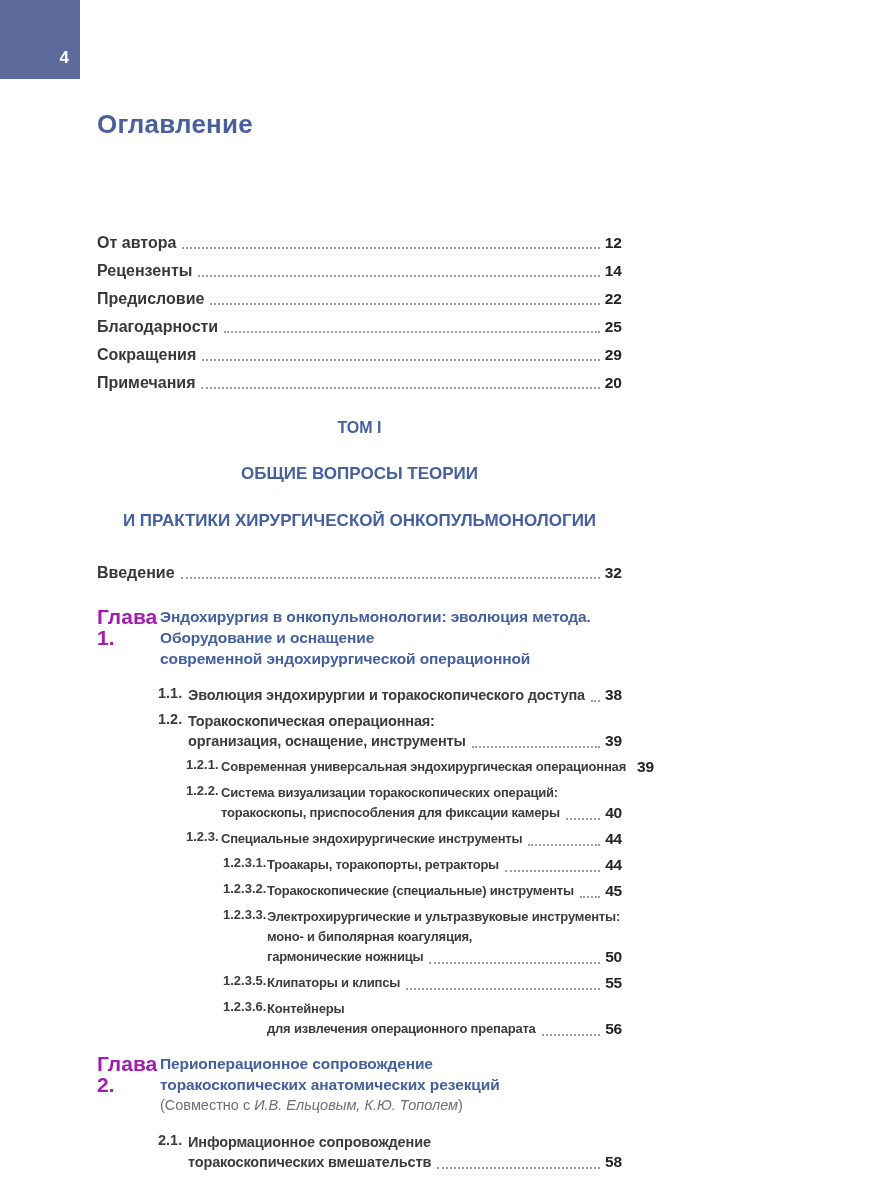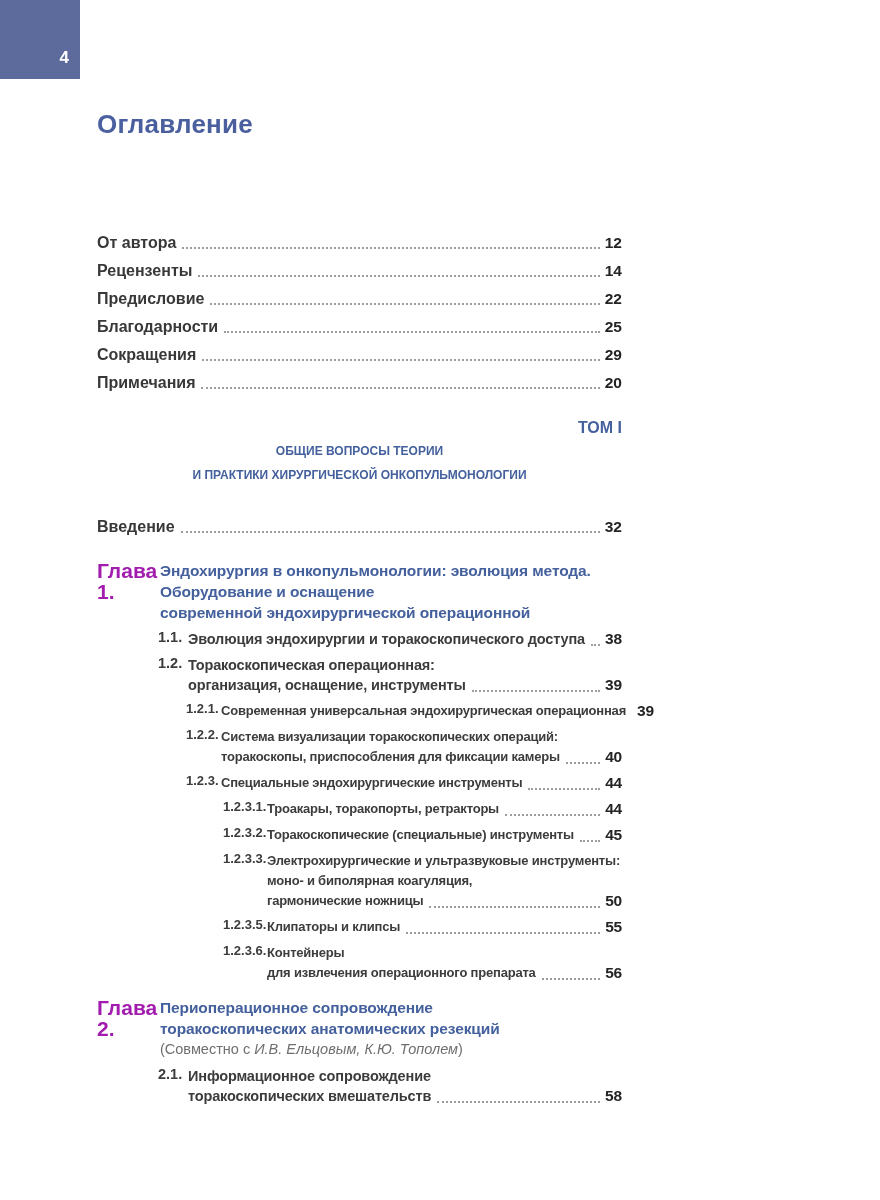--- a/index.html
+++ b/index.html
@@ -34,42 +34,42 @@
   }
   .pg {
     font-size:15.5px; line-height:19px; font-weight:bold;
     color:#242424; text-align:right; white-space:nowrap;
   }
 
   .volume {
     margin-top:25px; text-align:center; font-weight:bold;
     color:var(--chapterblue, #44609d);
   }
-  .volume .v1 { font-size:16px; line-height:22px;text-align:right; }
-  .volume .v2, .volume .v3 { font-size:12px; line-height:24px; }
+  .volume .v1 { font-size:16px; line-height:22px; }
+  .volume .v2, .volume .v3 { font-size:17px; line-height:24px;margin-top:23px; }
 
   .intro { margin-top:30px; }
 
   .chapter { margin-top:24px; }
   .chapter.ch2 { margin-top:14px; }
   .chap-head { display:flex; }
   .chap-label {
     flex:0 0 63px; font-size:21px; line-height:21px;
     font-weight:bold; color:#a21caf;
   }
   .chap-title {
     font-size:15.5px; line-height:21px; font-weight:bold;
     color:var(--chapterblue, #44609d); letter-spacing:-0.1px;
   }
   .coauthors {
     margin-left:63px; font-size:14.5px; line-height:21px; color:#6f6f6f;
   }
   .coauthors .it { font-style:italic; }
 
-  .entries { margin-top:6px; }
+  .entries { margin-top:16px; }
   .entry { display:flex; margin-bottom:6px; }
   .entry .num { flex:0 0 auto; font-weight:600; color:#3c3c3c; }
   .entry .body { flex:1 1 0; min-width:0; }
   .line { line-height:20px; }
   .pgline { display:flex; }
   .txt { white-space:nowrap; color:#3c3c3c; font-weight:600; }
 
   .lvl1 { padding-left:61px; }
   .lvl1 .num { width:30px; font-size:14.5px; }
   .lvl1 .txt, .lvl1 .line { font-size:14.5px; letter-spacing:-0.15px; }

